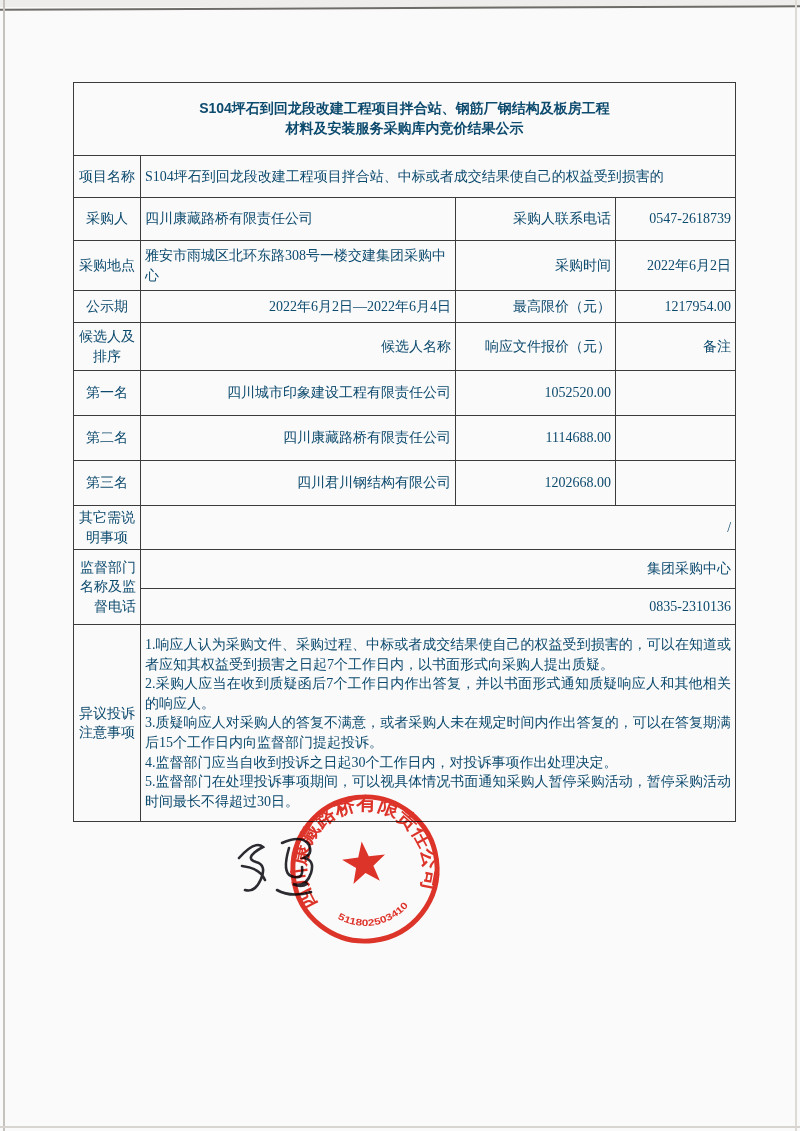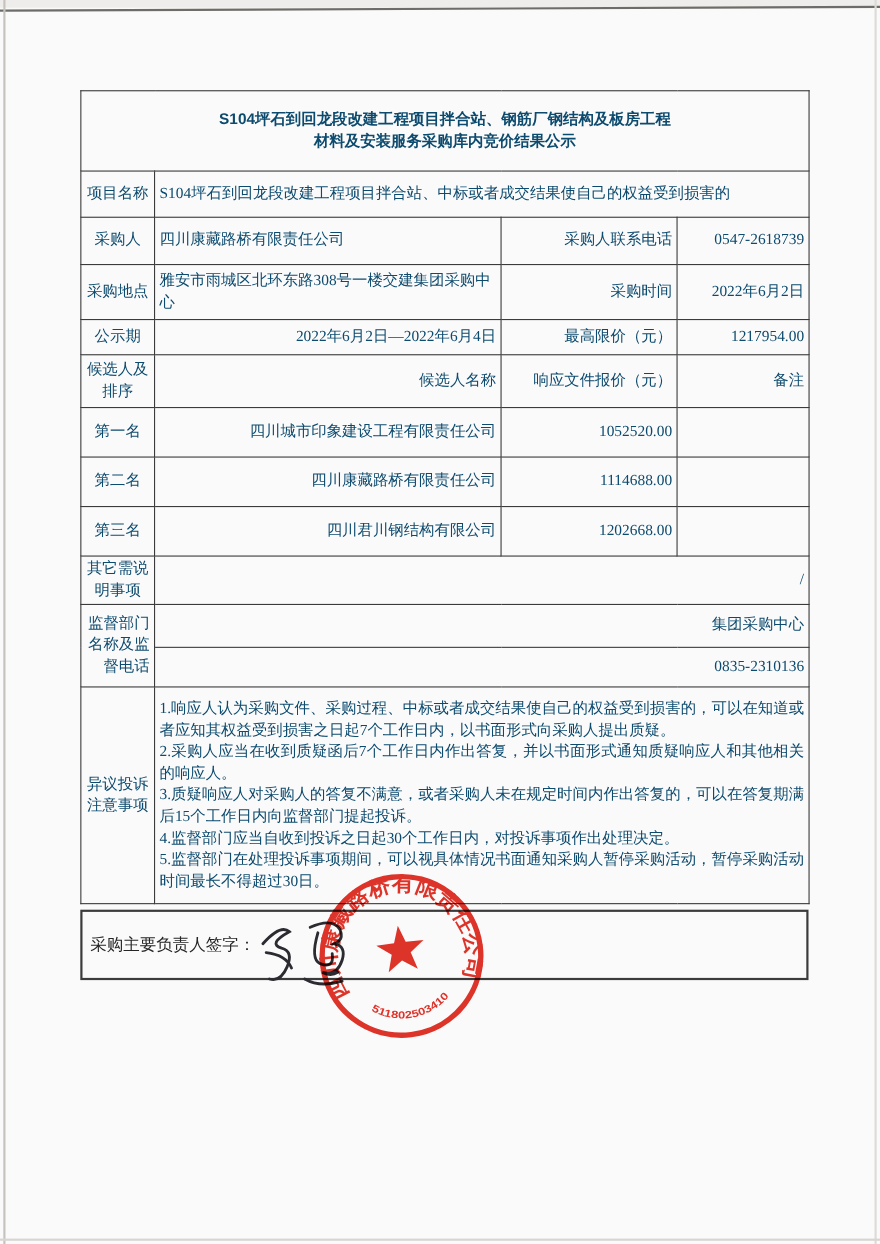--- a/index.html
+++ b/index.html
@@ -167,23 +167,20 @@
         <div>1.响应人认为采购文件、采购过程、中标或者成交结果使自己的权益受到损害的，可以在知道或者应知其权益受到损害之日起7个工作日内，以书面形式向采购人提出质疑。</div>
         <div>2.采购人应当在收到质疑函后7个工作日内作出答复，并以书面形式通知质疑响应人和其他相关的响应人。</div>
         <div>3.质疑响应人对采购人的答复不满意，或者采购人未在规定时间内作出答复的，可以在答复期满后15个工作日内向监督部门提起投诉。</div>
         <div>4.监督部门应当自收到投诉之日起30个工作日内，对投诉事项作出处理决定。</div>
         <div>5.监督部门在处理投诉事项期间，可以视具体情况书面通知采购人暂停采购活动，暂停采购活动时间最长不得超过30日。</div>
       </td>
     </tr>
   </tbody>
     </table>
 
-  <div class="sig-box">
-    <span>采购主要负责人签字：</span>
-  </div>
 
   <svg class="signature-svg" viewBox="0 0 120 82">
     <g fill="none" stroke="#2b2b31" stroke-width="2.6" stroke-linecap="round">
       <path d="M14,30 q16,-18 24,-11 q-20,11 -7,15 q11,3 5,17 q-6,14 -16,11 m-3,-24 q18,2 23,14"></path>
       <path d="M64,20 q-7,24 2,28 q13,5 11,-9 m-20,-24 q20,-9 27,2 q4,9 -5,13 q11,2 7,15 q-5,15 -18,11 q8,4 14,0"></path>
       <path d="M52,62 q14,8 34,2"></path>
     </g>
   </svg>
 
   <svg class="stamp" viewBox="0 0 158 158">

